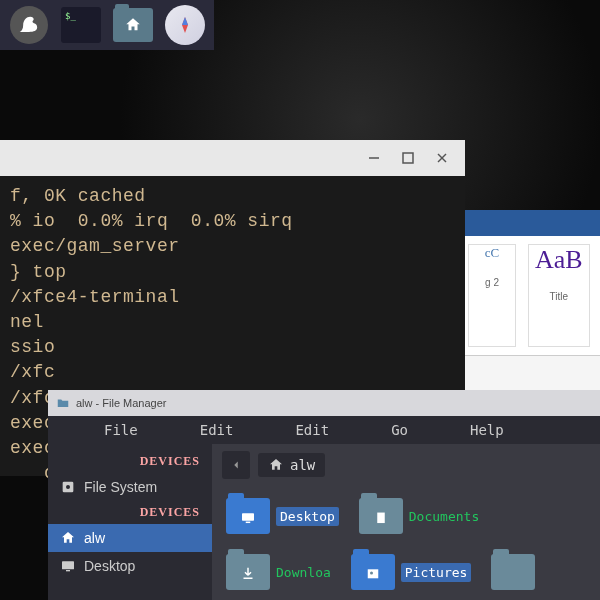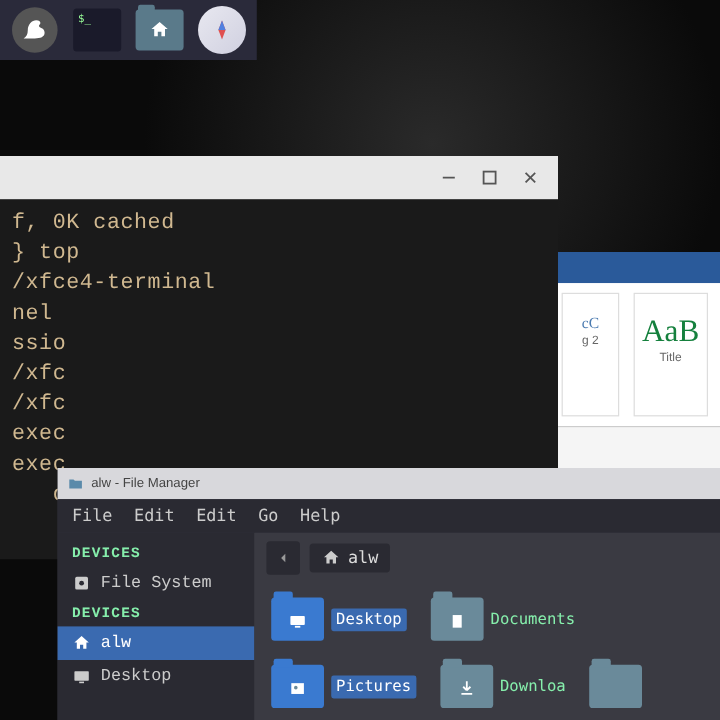--- a/index.html
+++ b/index.html
@@ -34,21 +34,21 @@
 .swan { background: #555; border-radius: 50%; width: 38px; height: 38px; display:flex;align-items:center;justify-content:center;}
 .swan svg { width: 28px; height: 28px; }
 .term { background: #1a1a2a; width: 40px; height: 36px; border-radius: 3px; display:flex;align-items:flex-start;padding:4px;}
 .folder-ico { width: 40px; height: 34px; background: #5a7a8a; border-radius: 3px; position:relative; }
 .folder-ico::before { content:''; position:absolute; top:-4px; left:2px; width:14px; height:6px; background:#5a7a8a; border-radius:2px 2px 0 0;}
 .folder-ico svg { position:absolute; top:50%; left:50%; transform:translate(-50%,-50%); }
 .compass { width:40px;height:40px; background:linear-gradient(135deg,#e8e8f0,#d0d0e0); border-radius:50%; display:flex;align-items:center;justify-content:center;}
 
 
 .terminal-window {
-  position: absolute; top: 130px; left: 0;
+  position: absolute; top: 140px; left: 0;
   width: 465px; height: 336px;
   background: #1a1a1a;
   z-index: 5;
 }
 .term-titlebar {
   height: 36px; background: #e8e8e8;
   display: flex; justify-content: flex-end; align-items: center;
   gap: 20px; padding: 0 16px;
 }
 .term-btn { width: 14px; height: 14px; cursor:pointer; color:#555; }
@@ -65,22 +65,22 @@
 
 .word-window {
   position: absolute; top: 210px; left: 460px;
   width: 200px; height: 180px;
   background: #f5f5f5;
   z-index: 3;
   font-family: sans-serif;
 }
 .word-header { background: #2a5a9a; color:#fff; height:26px; display:flex; justify-content:flex-end; align-items:center; padding:0 8px; font-size:11px;}
 .word-ribbon { background:#fff; height:120px; padding:8px; display:flex; gap:12px; border-bottom:1px solid #ccc;}
-.style-box { display:flex; flex-direction:column; align-items:center; gap:2px; font-size:10px; color:#666; border:1px solid #ddd; padding:16px 6px; min-width:48px;}
-.style-preview { font-family: serif; color:#15803d; }
+.style-box { display:flex; flex-direction:column; align-items:center; gap:16px; font-size:10px; color:#666; border:1px solid #ddd; padding:0 6px; min-width:48px;}
+.style-preview { font-family: serif; color:#4c1d95; }
 .style-sm { font-size: 13px; color:#4a7ab0; }
 .style-lg { font-size: 26px; }
 
 
 .fm-window {
   position: absolute; top: 390px; left: 48px;
   width: 560px; height: 220px;
   background: #3a3a42;
   z-index: 20;
   font-family: sans-serif;
@@ -89,30 +89,30 @@
   height: 26px; background: #d8d8dc;
   display: flex; align-items: center; gap: 6px;
   padding: 0 8px; font-size: 11px; color: #444;
 }
 .fm-titlebar svg { width:14px; height:14px; }
 .fm-menubar {
   height: 28px; background: #2a2a32;
   display: flex; gap: 18px; align-items: center;
   padding: 0 12px; font-size: 14px; color: #ccc;
 }
-.fm-menu-item { cursor:pointer; font-family: monospace; }
+.fm-menu-item { cursor:pointer; font-family: monospace; margin-left: 44px; }
 .fm-body { display: flex; height: calc(100% - 54px); }
 .fm-sidebar {
   width: 164px; background: #2a2a32;
   padding: 6px 0; color: #ccc; font-size: 13px;
 }
-.fm-section { padding: 4px 12px; font-weight: bold; font-size: 12px; color:#86efac; font-family:Liberation Mono, monospace; letter-spacing:1px;}
+.fm-section { padding: 4px 12px; font-weight: bold; font-size: 12px; color:#fca5a5; font-family:Liberation Serif, serif; letter-spacing:1px;text-align:right;}
 .fm-side-item {
   display: flex; align-items: center; gap: 8px;
-  padding: 6px 12px; cursor: pointer; font-family:Liberation Mono, monospace; font-size:14px;
+  padding: 6px 12px; cursor: pointer; font-family:Liberation Sans, sans-serif; font-size:14px;
 }
 .fm-side-item.active { background: #3a6ab0; color:#fff; }
 .fm-side-item svg { width:16px; height:16px; flex-shrink:0;}
 .fm-main { flex:1; background: #3a3a42; display:flex; flex-direction:column;}
 .fm-toolbar {
   height: 42px; display:flex; align-items:center; gap:8px; padding:0 10px;
 }
 .fm-back {
   width:28px; height:28px; background:#2a2a32; border-radius:3px;
   display:flex; align-items:center; justify-content:center; cursor:pointer; color:#999;
@@ -131,21 +131,21 @@
   font-family:monospace; font-size:13px;
 }
 .fm-icon.selected .fm-label { background:#3a6ab0; color:#fff; padding:2px 4px; border-radius:2px; }
 .fm-folder {
   width:44px; height:36px; background:#6a8a9a; border-radius:3px; position:relative;
 }
 .fm-folder::before { content:''; position:absolute; top:-5px; left:2px; width:16px;height:7px; background:#6a8a9a; border-radius:2px 2px 0 0;}
 .fm-folder.blue { background:#3a7ad0; }
 .fm-folder.blue::before { background:#3a7ad0; }
 .fm-folder svg { position:absolute; top:50%; left:50%; transform:translate(-50%,-40%); width:18px; height:18px;}
-.fm-label { color:#86efac; }
+.fm-label { color:#22c55e; }
 </style>
 </head>
 <body>
 
 <div class="desktop-bg"></div>
 
 <div class="dock">
   <div class="dock-item">
     <div class="swan">
       <svg viewBox="0 0 24 24" fill="#fff">
@@ -206,22 +206,24 @@
     </span>
     <span class="term-btn">
       <svg viewBox="0 0 14 14">
           <line x1="3" y1="3" x2="11" y2="11" stroke="currentColor" stroke-width="1.5"></line>
           <line x1="11" y1="3" x2="3" y2="11" stroke="currentColor" stroke-width="1.5"></line>
         </svg>
     </span>
   </div>
   <div class="term-content" id="term-lines">
       <div class="term-line">f, 0K cached</div>
+      <div class="term-line">% io  0.0% irq  0.0% sirq</div>
       <div class="term-line"></div>
       <div class="term-line"></div>
+      <div class="term-line">exec/gam_server</div>
       <div class="term-line">} top</div>
       <div class="term-line">/xfce4-terminal</div>
       <div class="term-line">nel</div>
       <div class="term-line">ssio</div>
       <div class="term-line">/xfc</div>
       <div class="term-line">/xfc</div>
       <div class="term-line">exec</div>
       <div class="term-line">exec</div>
       <div class="term-line">   o</div>
     </div>
@@ -291,36 +293,36 @@
             <span class="fm-label">Desktop</span>
           </div>
           <div class="fm-icon">
             <div class="fm-folder ">
               <svg viewBox="0 0 24 24">
                 <rect x="7" y="5" width="10" height="14" fill="#fff"></rect>
               </svg>
             </div>
             <span class="fm-label">Documents</span>
           </div>
+          <div class="fm-icon">
+            <div class="fm-folder ">
+              <svg viewBox="0 0 24 24">
+                <path d="M12 4v10m0 0l-4-4m4 4l4-4M6 18h12" stroke="#fff" stroke-width="2" fill="none"></path>
+              </svg>
+            </div>
+            <span class="fm-label">Downloa</span>
+          </div>
           <div class="fm-icon selected">
             <div class="fm-folder blue">
               <svg viewBox="0 0 24 24">
                 <rect x="5" y="6" width="14" height="12" fill="#fff"></rect>
                 <circle cx="10" cy="11" r="2" fill="#6a8a9a"></circle>
               </svg>
             </div>
             <span class="fm-label">Pictures</span>
           </div>
           <div class="fm-icon">
-            <div class="fm-folder ">
-              <svg viewBox="0 0 24 24">
-                <path d="M12 4v10m0 0l-4-4m4 4l4-4M6 18h12" stroke="#fff" stroke-width="2" fill="none"></path>
-              </svg>
-            </div>
-            <span class="fm-label">Downloa</span>
-          </div>
-          <div class="fm-icon">
             <div class="fm-folder "></div>
           </div>
         </div>
     </div>
   </div>
 </div>
 
 </body></html>

